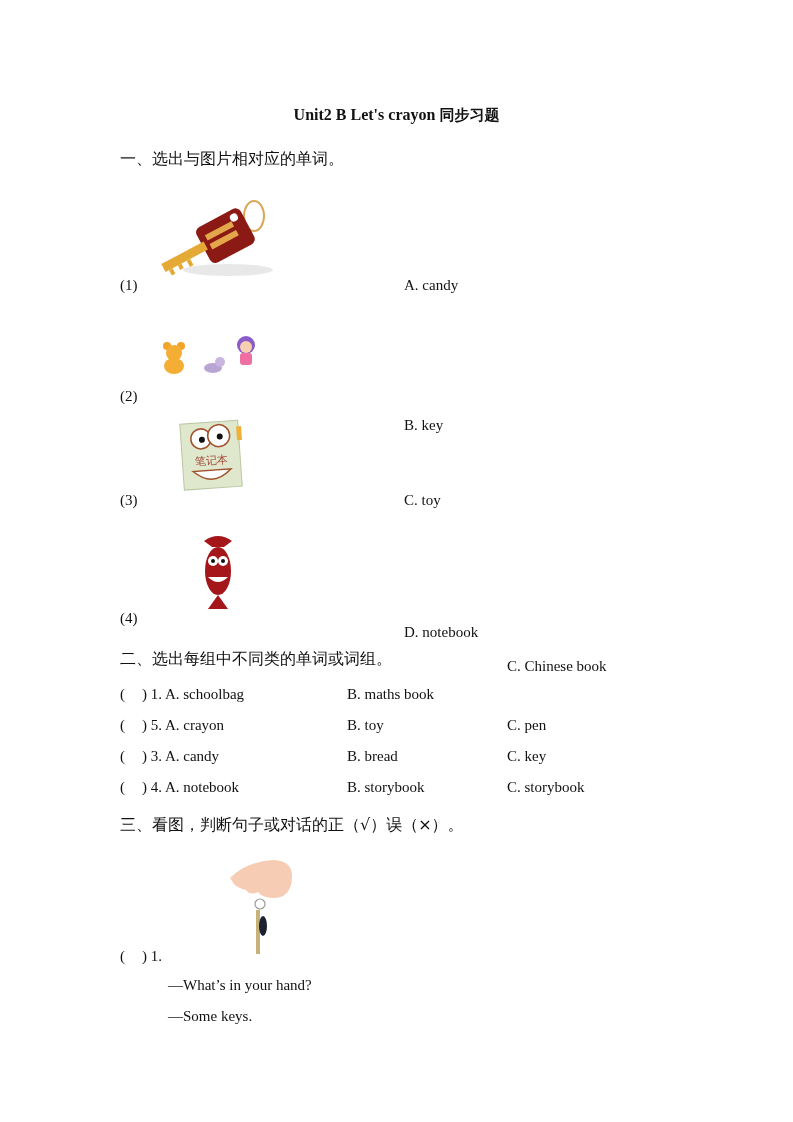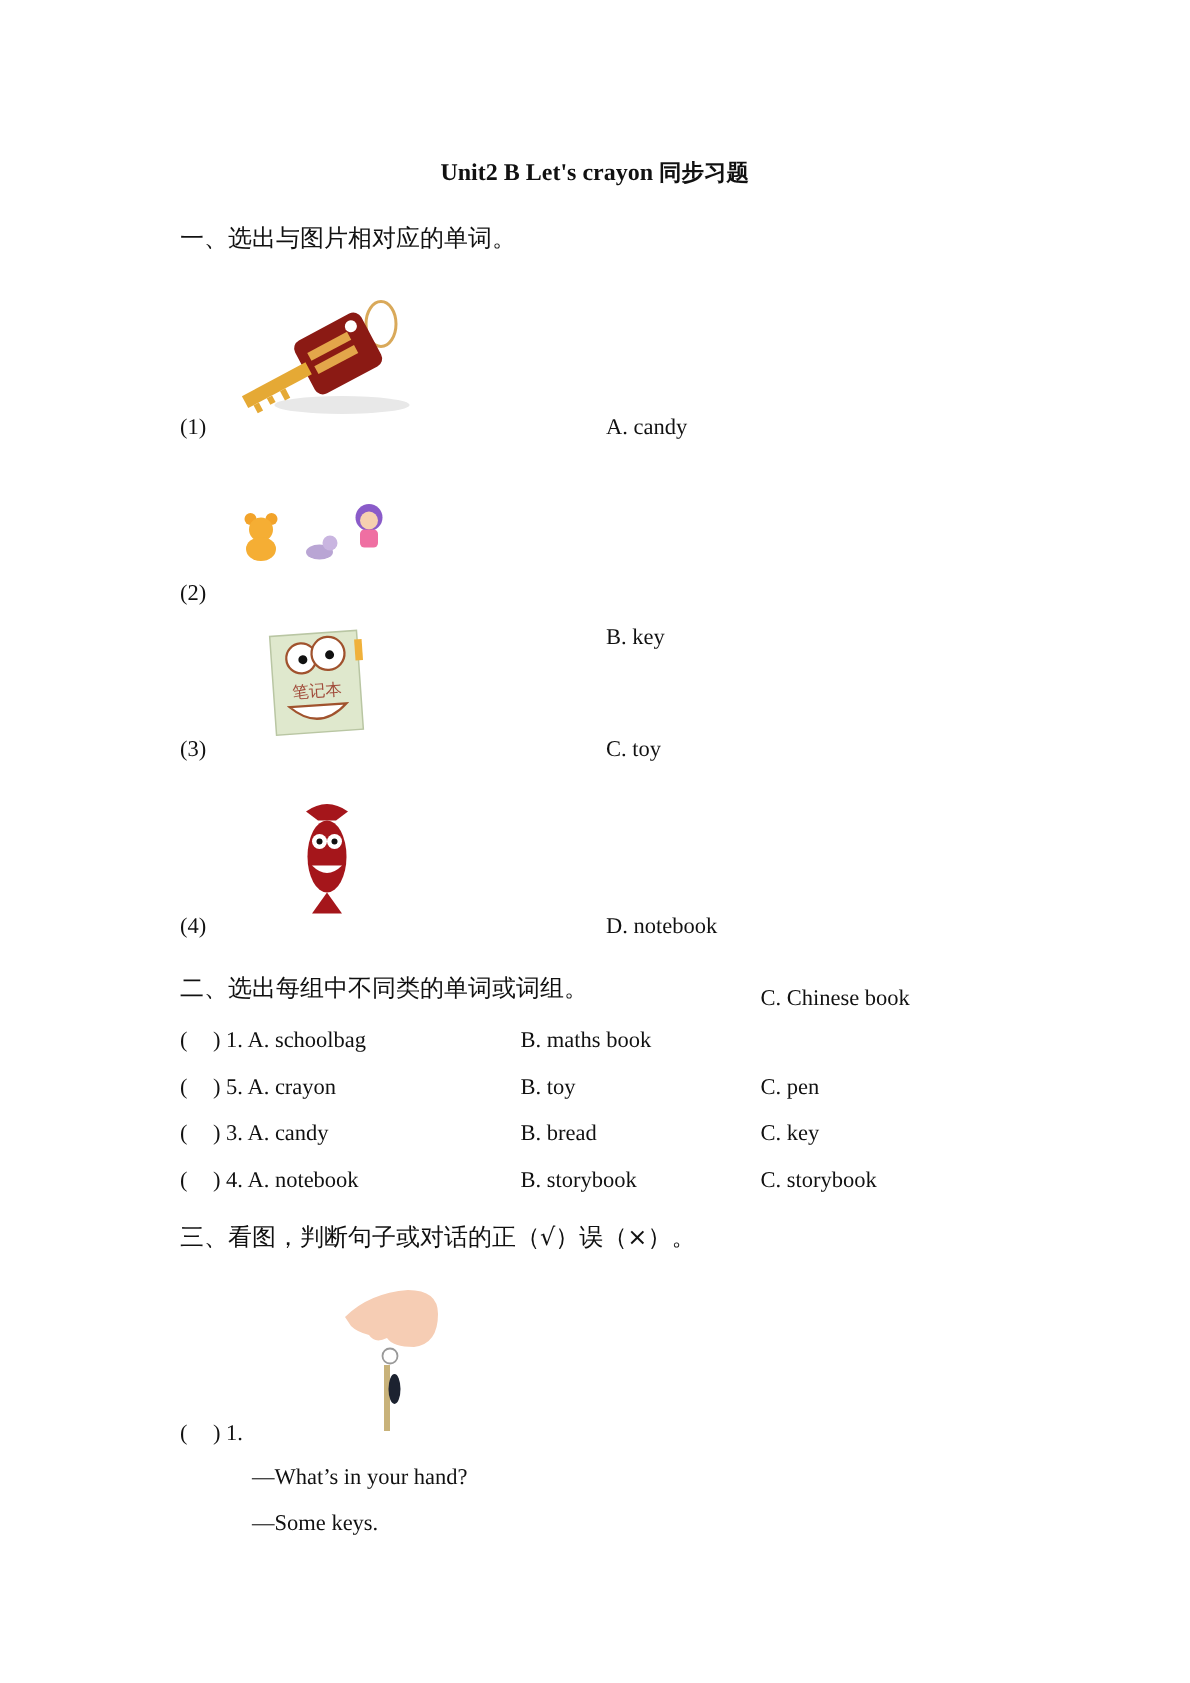--- a/index.html
+++ b/index.html
@@ -80,21 +80,21 @@
     <ellipse cx="20" cy="38" rx="13" ry="24" fill="#a5161b"></ellipse>
     <circle cx="15" cy="28" r="5" fill="#fff"></circle>
       <circle cx="25" cy="28" r="5" fill="#fff"></circle>
     <circle cx="15" cy="28" r="2" fill="#111"></circle>
       <circle cx="25" cy="28" r="2" fill="#111"></circle>
     <path d="M10 44 Q20 54 30 44 Z" fill="#fff"></path>
     <path d="M10 76 L20 62 L30 76 Z" fill="#a5161b"></path>
   </svg>
 </div>
 <div class="abs txt" style="left:120px; top:610px;">(4)</div>
-<div class="abs txt" style="left:404px; top:610px;">D. notebook</div>
+<div class="abs txt" style="left:404px; top:624px;">D. notebook</div>
 
 <div class="abs sec" style="top:649px;">二、选出每组中不同类的单词或词组。</div>
 
 <div class="abs txt" style="left:120px; top:686px;">
   <span class="paren">(</span><span>) 1. A. schoolbag</span>
 </div>
 <div class="abs txt" style="left:347px; top:686px;">B. maths book</div>
 <div class="abs txt" style="left:507px; top:658px;text-align:center;">C. Chinese book</div>
 
 <div class="abs txt" style="left:120px; top:717px;">

